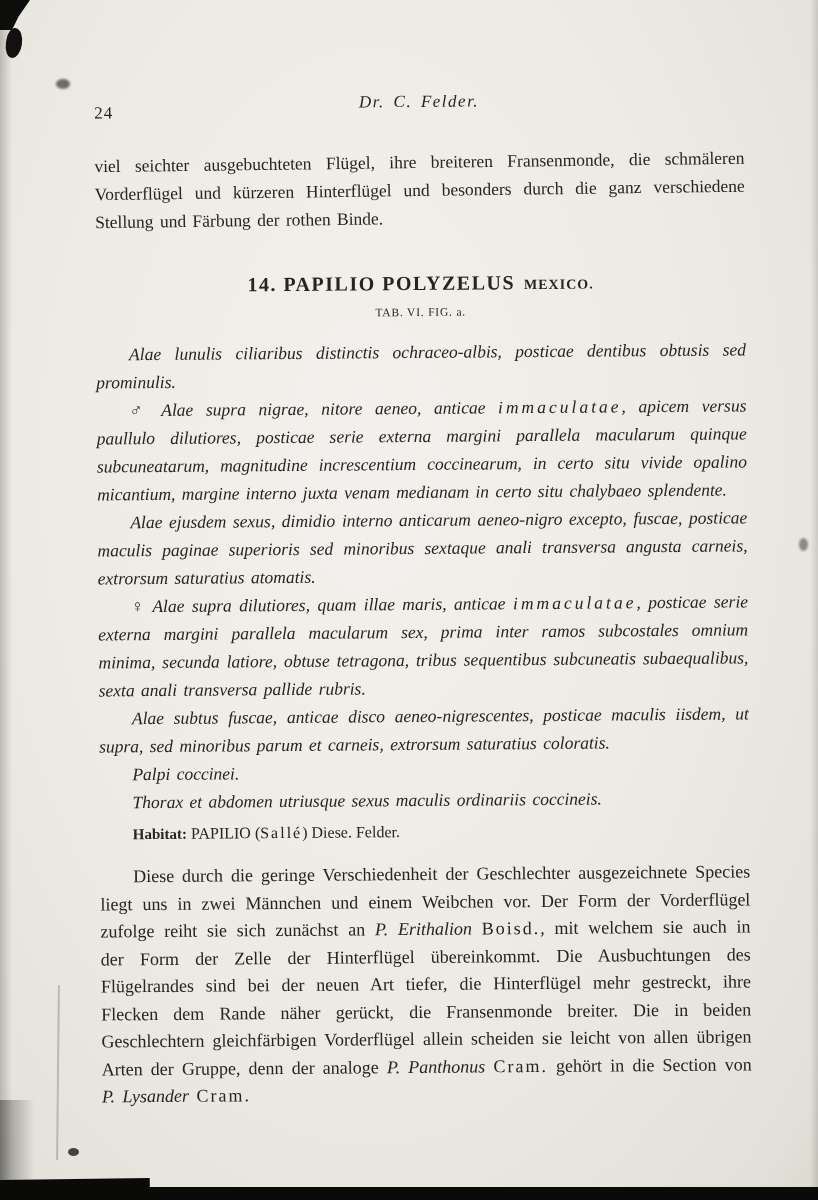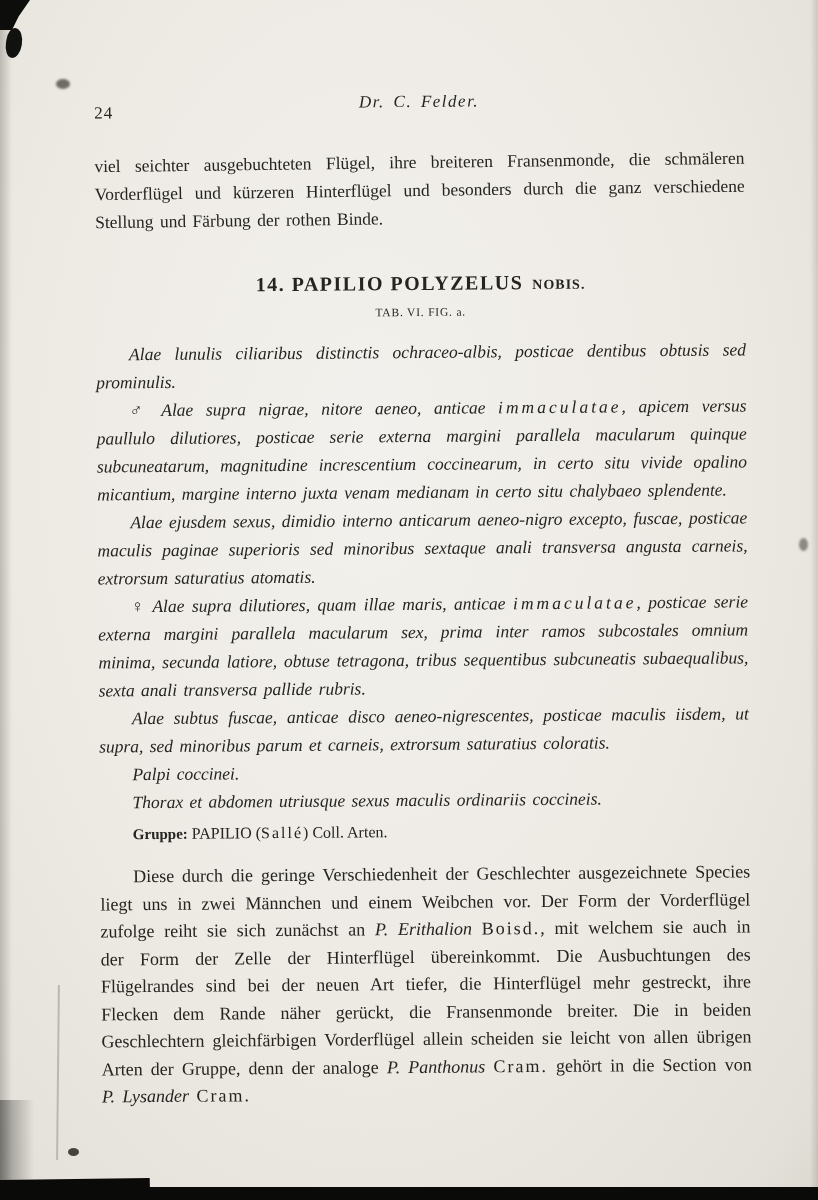--- a/index.html
+++ b/index.html
@@ -142,32 +142,32 @@
   <div class="content">
 
     <div class="header-row">
       <span class="page-number">24</span>
       <div class="running-header">Dr. C. Felder.</div>
     </div>
 
     <p class="intro-paragraph">viel seichter ausgebuchteten Flügel, ihre breiteren Fransenmonde, die schmäleren Vorderflügel und kürzeren Hinterflügel und besonders durch die ganz verschiedene Stellung und Färbung der rothen Binde.</p>
 
     <div class="heading-block">
-      <span class="heading-main">14. PAPILIO POLYZELUS</span><span class="heading-suffix">NOBIS.</span>
+      <span class="heading-main">14. PAPILIO POLYZELUS</span><span class="heading-suffix">MEXICO.</span>
     </div>
     <div class="plate-reference">TAB. VI. FIG. a.</div>
 
     <div class="description">
       <p class="latin-par">Alae lunulis ciliaribus distinctis ochraceo-albis, posticae dentibus obtusis sed prominulis.</p>
       <p class="latin-par"><span>♂ Alae supra nigrae, nitore aeneo, anticae </span><span class="spaced">immaculatae</span><span>, apicem versus paullulo dilutiores, posticae serie externa margini parallela macularum quinque subcuneatarum, magnitudine increscentium coccinearum, in certo situ vivide opalino micantium, margine interno juxta venam medianam in certo situ chalybaeo splendente.</span></p>
       <p class="latin-par">Alae ejusdem sexus, dimidio interno anticarum aeneo-nigro excepto, fuscae, posticae maculis paginae superioris sed minoribus sextaque anali transversa angusta carneis, extrorsum saturatius atomatis.</p>
       <p class="latin-par"><span>♀ Alae supra dilutiores, quam illae maris, anticae </span><span class="spaced">immaculatae</span><span>, posticae serie externa margini parallela macularum sex, prima inter ramos subcostales omnium minima, secunda latiore, obtuse tetragona, tribus sequentibus subcuneatis subaequalibus, sexta anali transversa pallide rubris.</span></p>
       <p class="latin-par">Alae subtus fuscae, anticae disco aeneo-nigrescentes, posticae maculis iisdem, ut supra, sed minoribus parum et carneis, extrorsum saturatius coloratis.</p>
       <p class="latin-par">Palpi coccinei.</p>
       <p class="latin-par">Thorax et abdomen utriusque sexus maculis ordinariis coccineis.</p>
     </div>
 
-    <p class="habitat-line"><span class="habitat-label">Gruppe:</span><span> PAPILIO (</span><span class="spaced-sm">Sallé</span><span>) Coll. Arten.</span></p>
+    <p class="habitat-line"><span class="habitat-label">Habitat:</span><span> PAPILIO (</span><span class="spaced-sm">Sallé</span><span>) Diese. Felder.</span></p>
 
     <p class="discussion-paragraph"><span>Diese durch die geringe Verschiedenheit der Geschlechter ausgezeichnete Species liegt uns in zwei Männchen und einem Weibchen vor. Der Form der Vorderflügel zufolge reiht sie sich zunächst an </span><span class="sp-name">P. Erithalion</span><span> </span><span class="spaced-sm">Boisd.</span><span>, mit welchem sie auch in der Form der Zelle der Hinterflügel übereinkommt. Die Ausbuchtungen des Flügelrandes sind bei der neuen Art tiefer, die Hinterflügel mehr gestreckt, ihre Flecken dem Rande näher gerückt, die Fransenmonde breiter. Die in beiden Geschlechtern gleichfärbigen Vorderflügel allein scheiden sie leicht von allen übrigen Arten der Gruppe, denn der analoge </span><span class="sp-name">P. Panthonus</span><span> </span><span class="spaced-sm">Cram.</span><span> gehört in die Section von </span><span class="sp-name">P. Lysander</span><span> </span><span class="spaced-sm">Cram.</span></p>
 
   </div>
 </div>
 
 </body></html>

